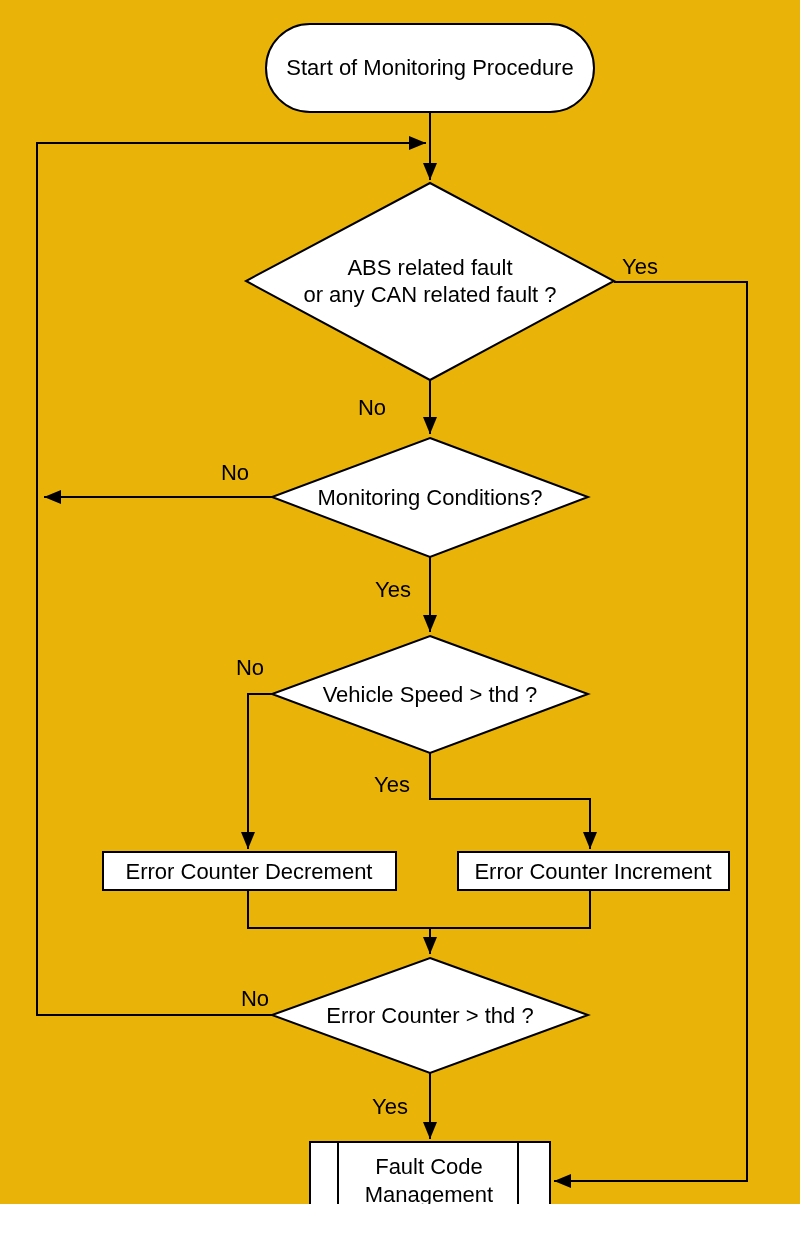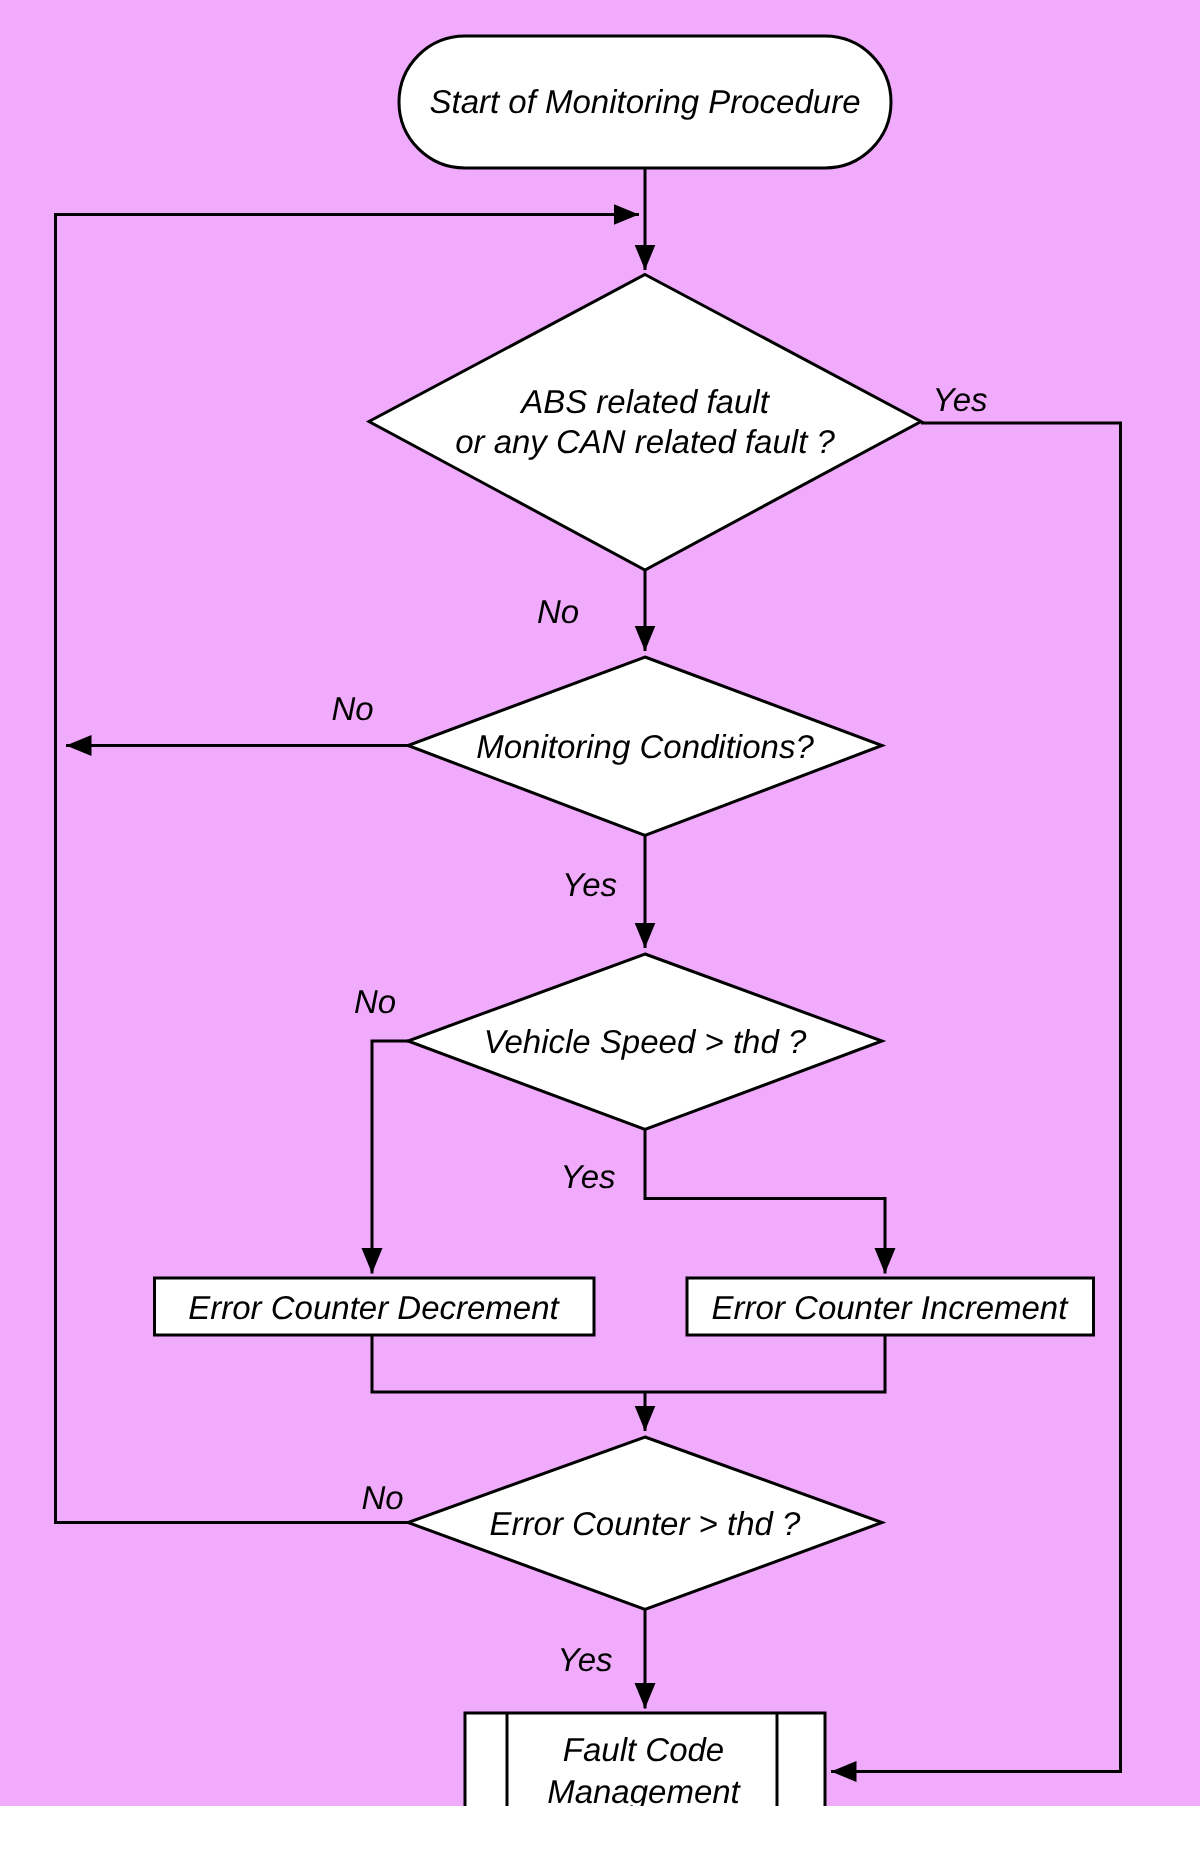--- a/index.html
+++ b/index.html
@@ -1,16 +1,16 @@
 <!DOCTYPE html>
 <html><head>
 <meta charset="utf-8">
 <style>
   html, body { margin: 0; padding: 0; background: #ffffff; }
-  .canvas { width: 800px; height: 1204px; position: relative; background: #f0abfc; overflow: hidden; font-style: italic; }
+  .canvas { width: 800px; height: 1204px; position: relative; background: #eab308; overflow: hidden; }
   svg { display: block; }
   .shape { fill: #ffffff; stroke: #000000; stroke-width: 2px; }
   .edge  { fill: none; stroke: #000000; stroke-width: 2px; }
   .innerline { stroke: #000000; stroke-width: 2px; }
   text {
     font-family: "Liberation Sans", "DejaVu Sans", sans-serif;
     font-size: 22px;
     fill: #000000;
     text-anchor: middle;
   }

